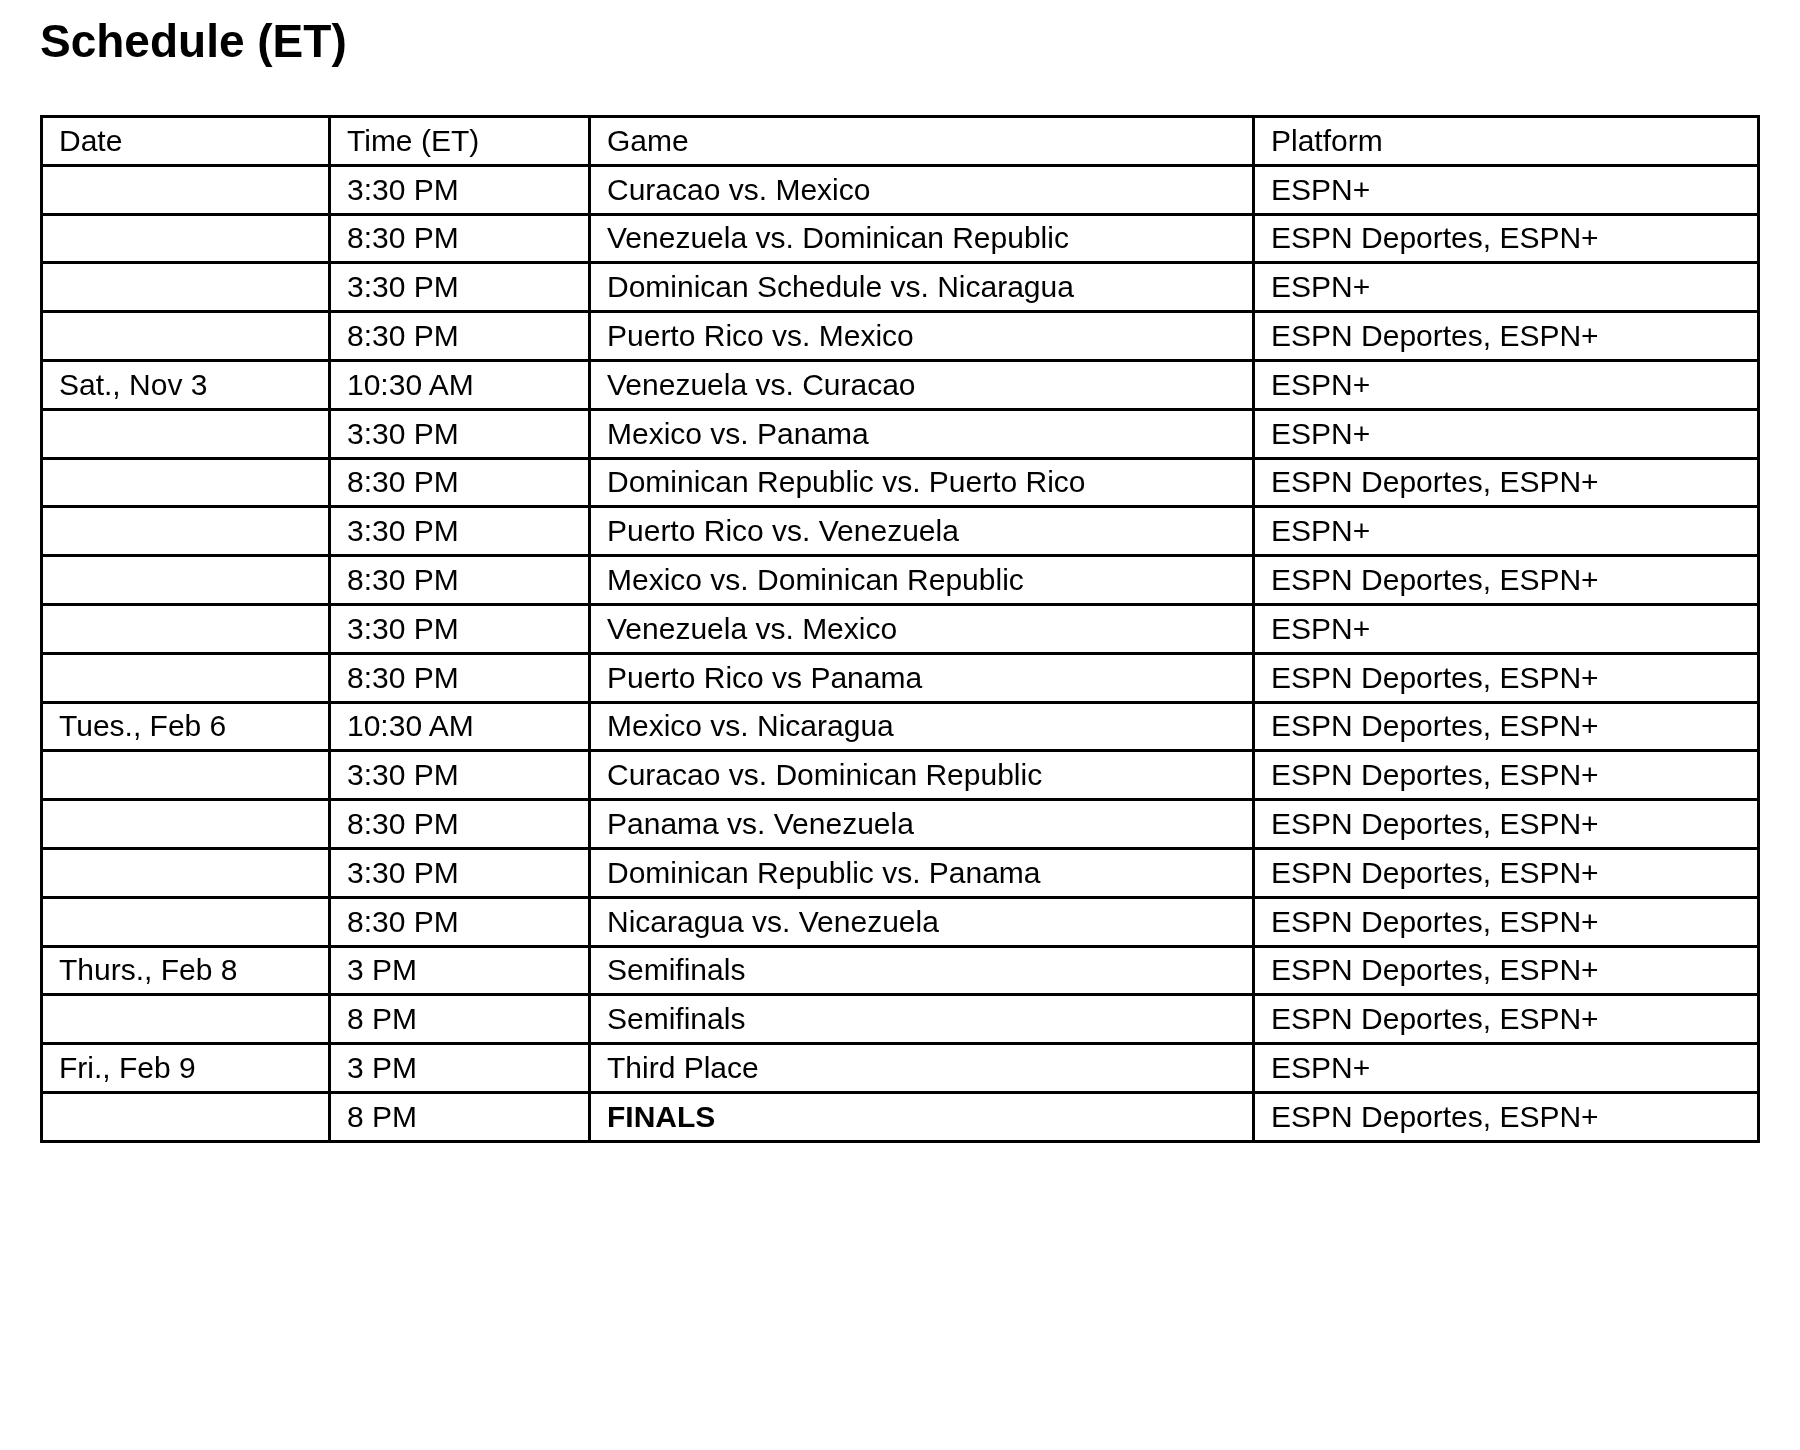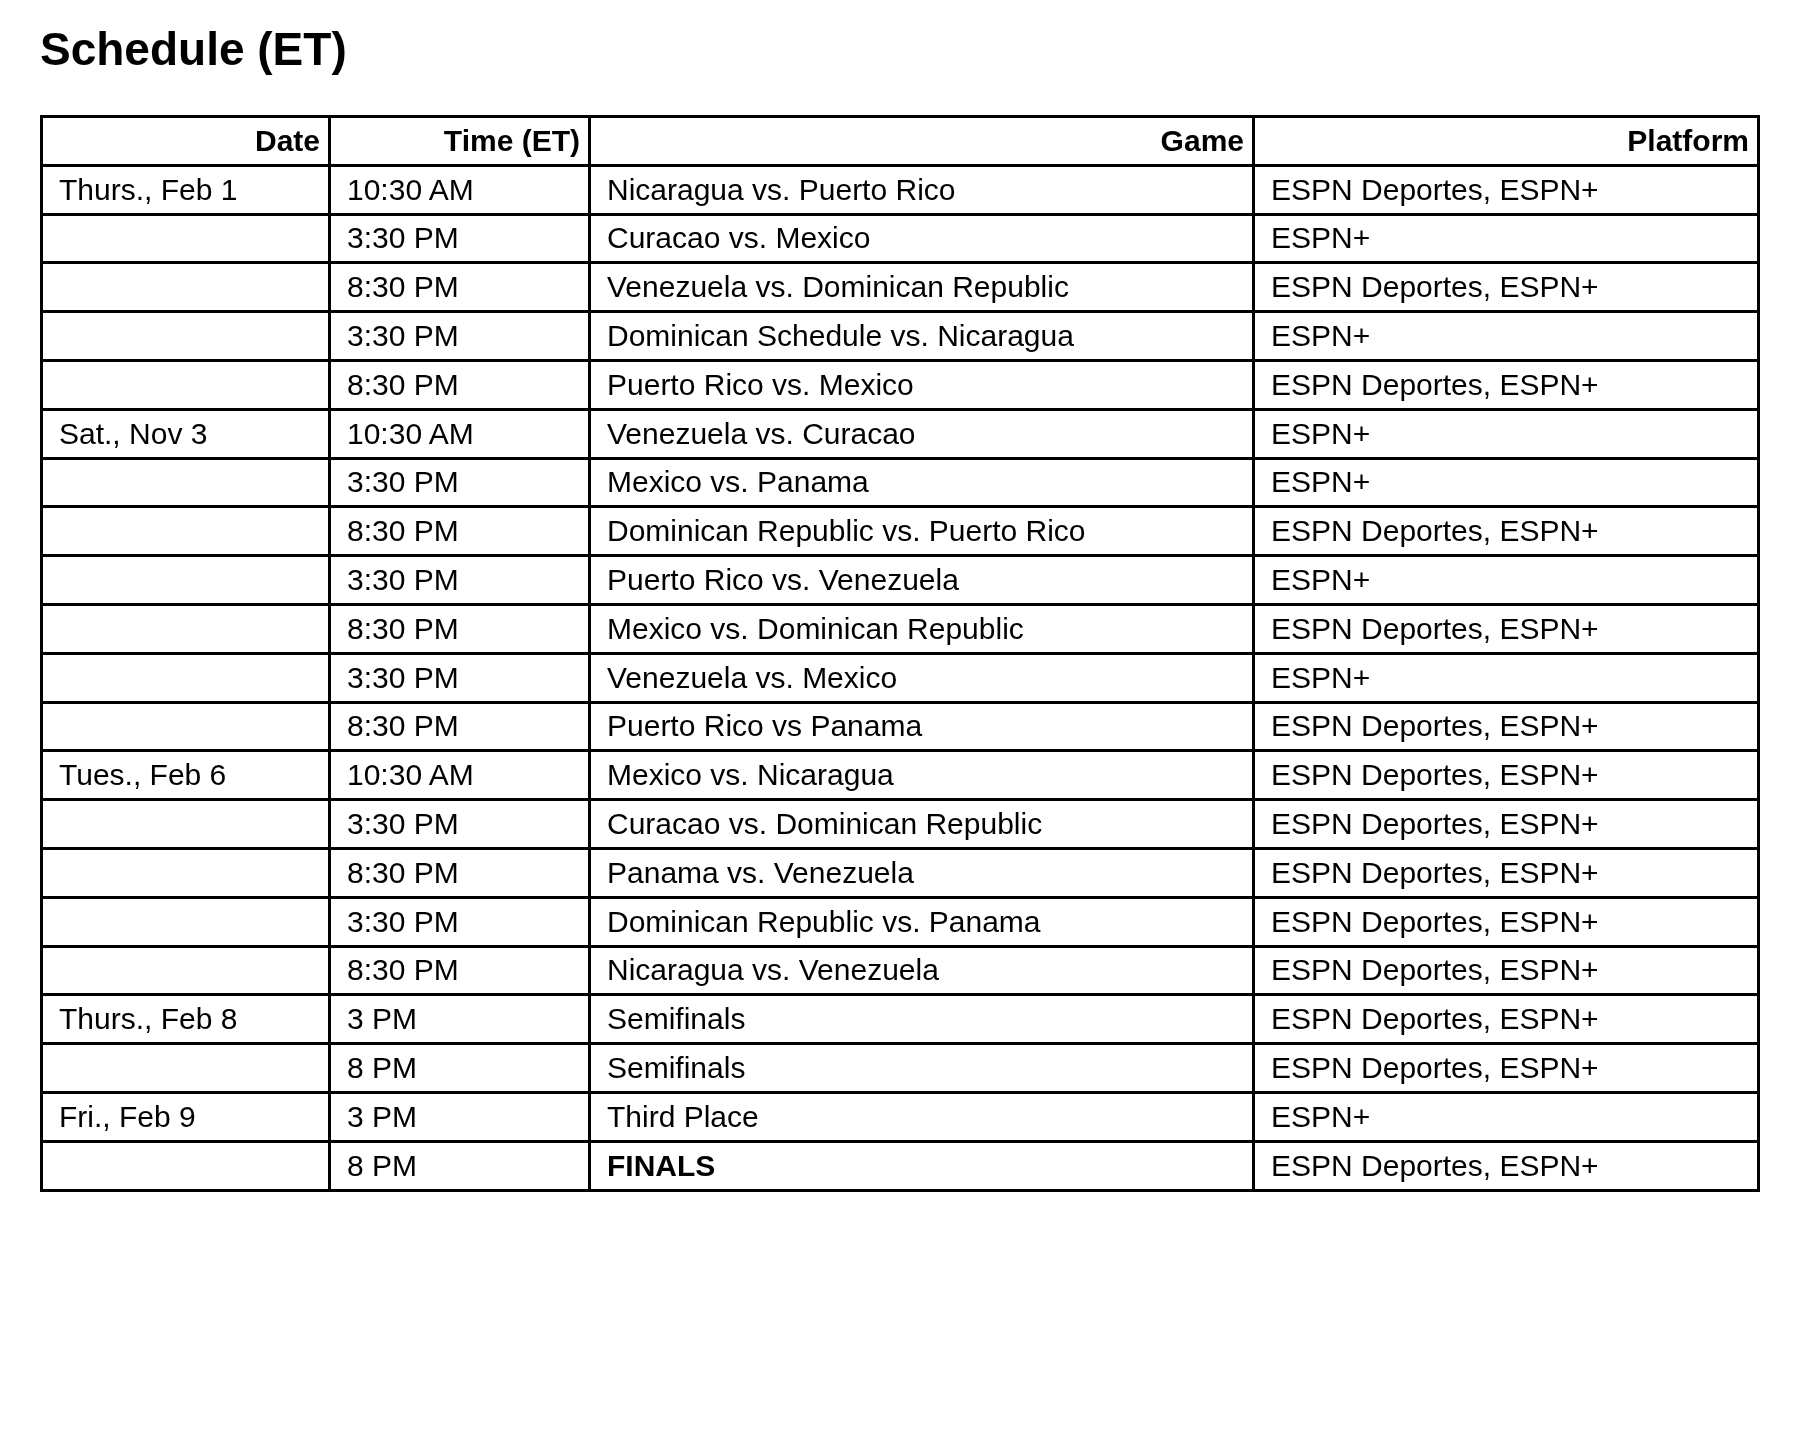--- a/index.html
+++ b/index.html
@@ -12,21 +12,21 @@
   .page {
     position: relative;
     width: 1800px;
     height: 1450px;
     background: #ffffff;
     overflow: hidden;
   }
   .page-title {
     position: absolute;
     left: 40px;
-    top: 22px;
+    top: 14px;
     font-size: 46px;
     font-weight: bold;
     letter-spacing: 0px;
   }
   table.schedule {
     position: absolute;
     left: 40px;
     top: 115px;
     border-collapse: collapse;
     table-layout: fixed;
@@ -42,22 +42,21 @@
     height: 45.8px;
     padding: 0 8px 0 16px;
     font-size: 30px;
     line-height: 1;
     text-align: left;
     vertical-align: middle;
     white-space: nowrap;
     overflow: hidden;
   }
   table.schedule th {
-    font-weight: bold;
-    text-align: right;
+    font-weight: normal;
   }
   td.bold {
     font-weight: bold;
   }
 </style>
 </head>
 <body>
 
 <div class="page">
   <div class="page-title">Schedule (ET)</div>
@@ -72,26 +71,20 @@
     <thead>
       <tr>
         <th>Date</th>
         <th>Time (ET)</th>
         <th>Game</th>
         <th>Platform</th>
       </tr>
     </thead>
     <tbody>
         <tr>
-          <td>Thurs., Feb 1</td>
-          <td>10:30 AM</td>
-          <td>Nicaragua vs. Puerto Rico</td>
-          <td>ESPN Deportes, ESPN+</td>
-        </tr>
-        <tr>
           <td></td>
           <td>3:30 PM</td>
           <td>Curacao vs. Mexico</td>
           <td>ESPN+</td>
         </tr>
         <tr>
           <td></td>
           <td>8:30 PM</td>
           <td>Venezuela vs. Dominican Republic</td>
           <td>ESPN Deportes, ESPN+</td>

